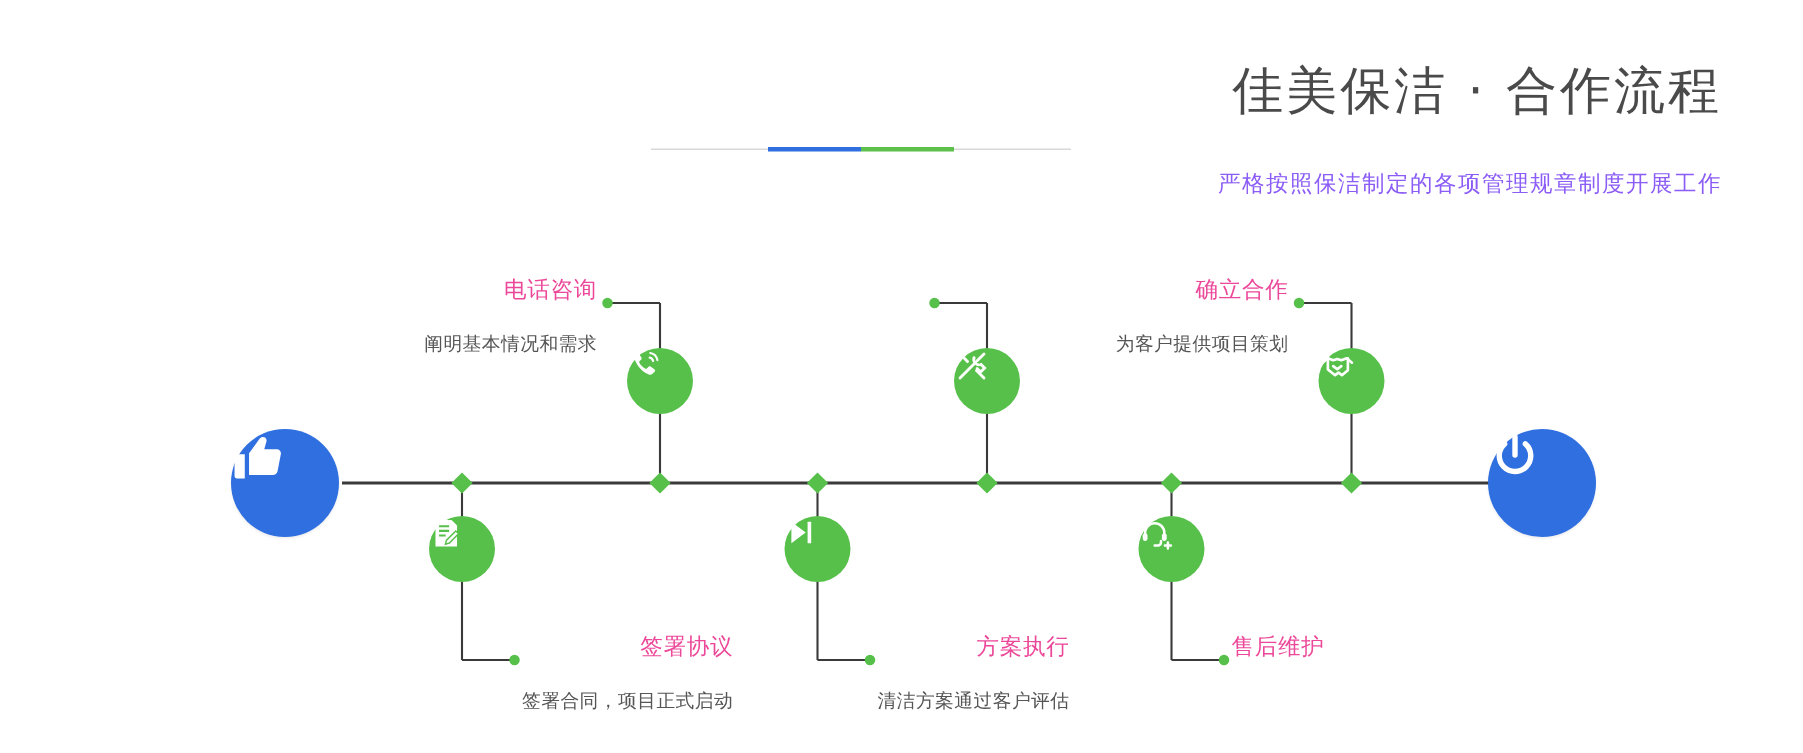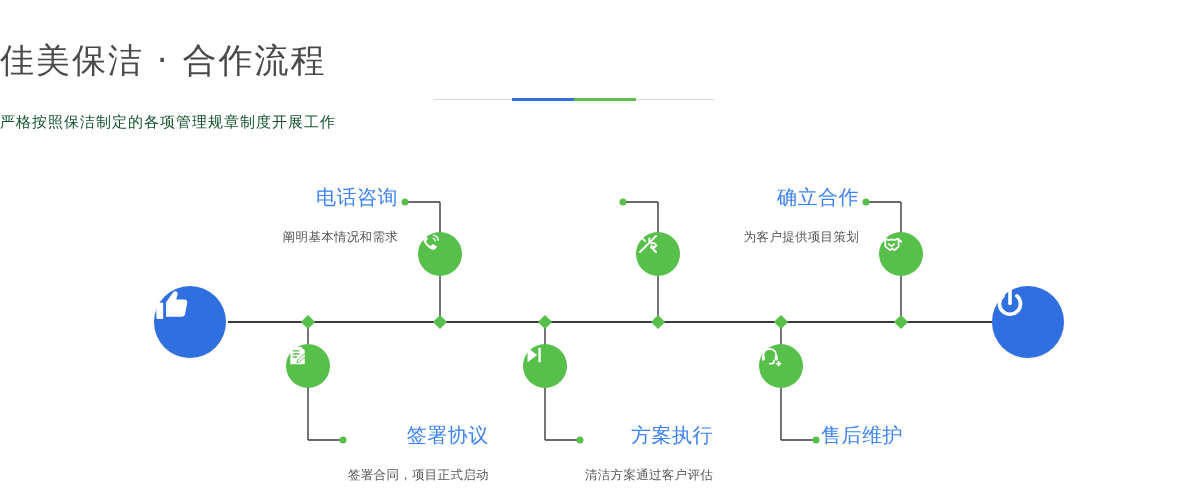--- a/index.html
+++ b/index.html
@@ -14,21 +14,21 @@
     overflow: hidden;
     position: relative;
   }
 
   
   .header {
     position: absolute;
     top: 0;
     left: 0;
     width: 1148px;
-    text-align: left;
+    text-align: right;
   }
   .title {
     margin: 0;
     padding-top: 38px;
     font-size: 34px;
     font-weight: normal;
     letter-spacing: 2px;
     color: #4a4a4a;
     font-family: "DejaVu Sans", "Liberation Sans", sans-serif;
   }
@@ -59,21 +59,21 @@
     left: 140px;
     top: 0;
     width: 62px;
     height: 3px;
     background: #5cc04a;
   }
   .subtitle {
     margin: 0;
     padding-top: 12px;
     font-size: 15px;
-    color: #14532d;
+    color: #8b5cf6;
     letter-spacing: 1px;
   }
 
   
   .flow {
     position: absolute;
     left: 0;
     top: 150px;
     width: 1202px;
     height: 352px;
@@ -113,22 +113,22 @@
   }
   .bubble svg { display: block; }
 
   
   .label {
     position: absolute;
     white-space: nowrap;
     color: #3e3e3e;
   }
   .label .ttl {
-    font-size: 20px;
-    color: #3b82f6;
+    font-size: 15px;
+    color: #ec4899;
     letter-spacing: 0.5px;
     display: block;
   }
   .label .desc {
     font-size: 12.5px;
     color: #555555;
     display: block;
     margin-top: 18px;
     letter-spacing: 0.3px;
   }

